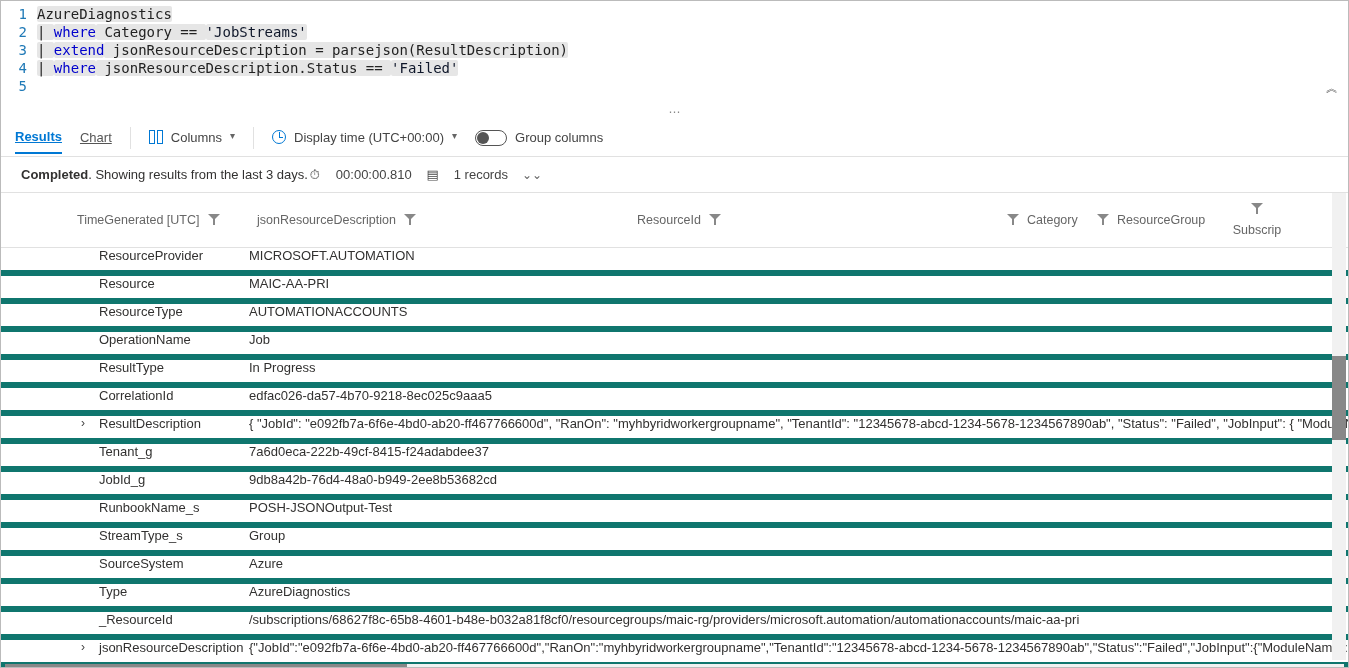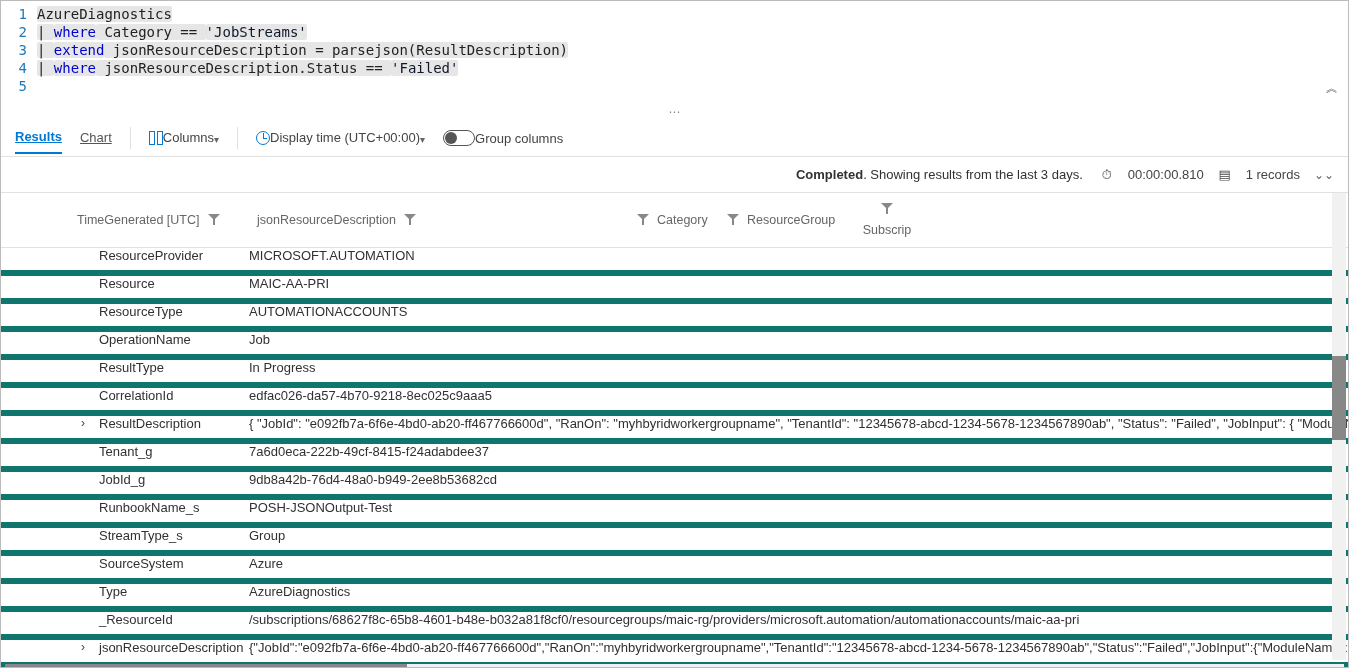--- a/index.html
+++ b/index.html
@@ -48,21 +48,21 @@
     align-items: center;
     padding: 0 14px;
     height: 38px;
     border-bottom: 1px solid #e1e1e1;
     gap: 18px;
   }
   .tabs { display: flex; gap: 18px; align-items:center;}
   .tab { padding: 8px 0; color:#555; cursor:pointer;text-decoration:underline; }
   .tab.active { color:#0078d4; border-bottom:2px solid #0078d4; font-weight:600;}
   .vsep { width:1px; height:22px; background:#e1e1e1; }
-  .tool { display:flex; align-items:flex-end; gap:0; color:#444; cursor:pointer;}
+  .tool { display:flex; align-items:flex-start; gap:8px; color:#444; cursor:pointer;}
   .icon { display:inline-block; }
   .icon-columns {
     display:inline-flex; gap:2px;
   }
   .icon-columns span { width:6px; height:14px; border:1.3px solid #0078d4; }
   .icon-clock {
     width:14px; height:14px; border:1.3px solid #0078d4; border-radius:50%;
     position:relative;
   }
   .icon-clock::after{
@@ -76,24 +76,23 @@
   .toggle {
     width:32px; height:16px; border:1px solid #555; border-radius:10px;
     position:relative; cursor:pointer;
   }
   .toggle::after{
     content:""; position:absolute; left:1px; top:1px;
     width:12px; height:12px; border-radius:50%; background:#555;
   }
   .chev { color:#666; font-size:10px; }
   .statusbar {
-    display:flex; align-items:center; justify-content:flex-end;
-    padding: 10px 14px;
+    display:flex; align-items:center; justify-content:flex-start;
+    padding: 10px 20px;
     border-bottom:1px solid #e1e1e1;
-    gap:17px;
   }
   .statusbar .right { display:flex; align-items:center; gap:14px; color:#444;}
   .icon-small { width:14px; height:14px; display:inline-flex; align-items:center; justify-content:center;}
   .dbl-chev { font-size:12px; color:#666; cursor:pointer;}
   .grid-wrap { position:relative; height: calc(668px - 100px - 38px - 42px - 1px); overflow:hidden;}
   .grid-header {
     display:flex; align-items:center;
     padding: 10px 0 10px 76px;
     border-bottom:1px solid #e1e1e1;
     color:#666;
@@ -217,20 +216,24 @@
 <div class="grid-wrap">
   <div class="grid-header">
     <div class="gh timegen">
       <span>TimeGenerated [UTC]</span>
       <span class="filter-icon"></span>
     </div>
     <div class="gh json">
       <span>jsonResourceDescription</span>
       <span class="filter-icon"></span>
     </div>
+    <div class="gh res">
+      <span>ResourceId</span>
+      <span class="filter-icon"></span>
+    </div>
     <div class="gh cat">
       <span class="filter-icon"></span>
       <span>Category</span>
     </div>
     <div class="gh rg">
       <span class="filter-icon"></span>
       <span>ResourceGroup</span>
     </div>
     <div class="gh sub">
       <span class="filter-icon"></span>

